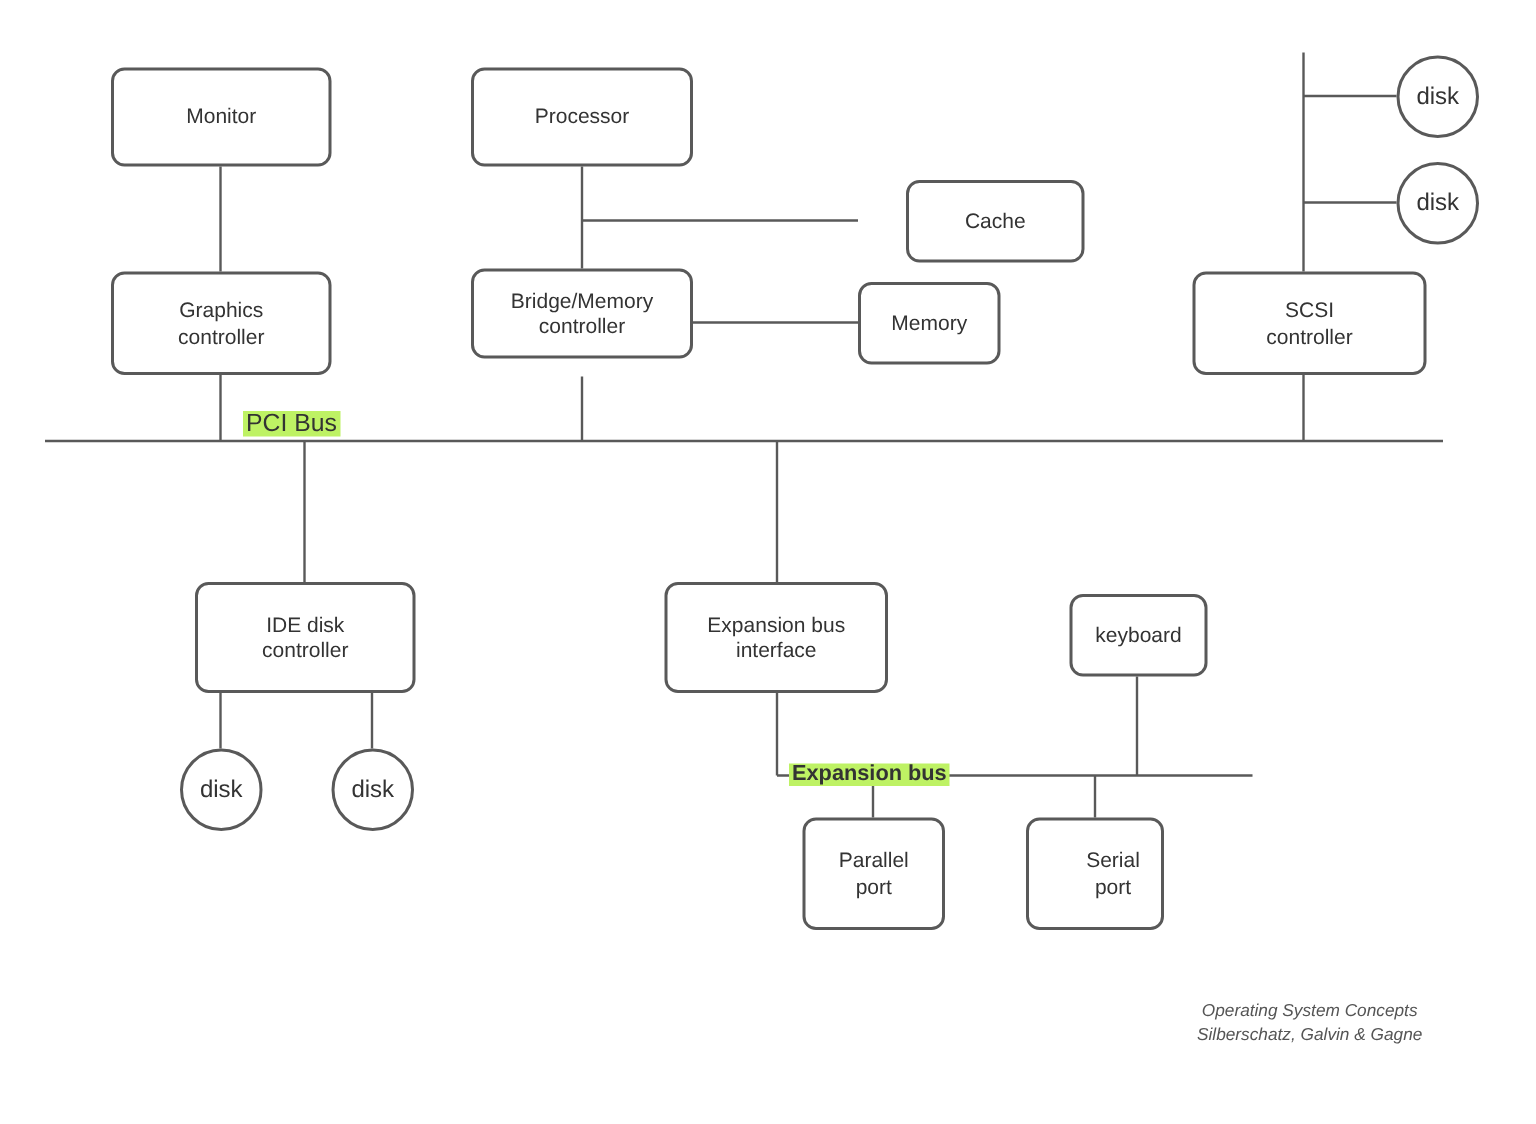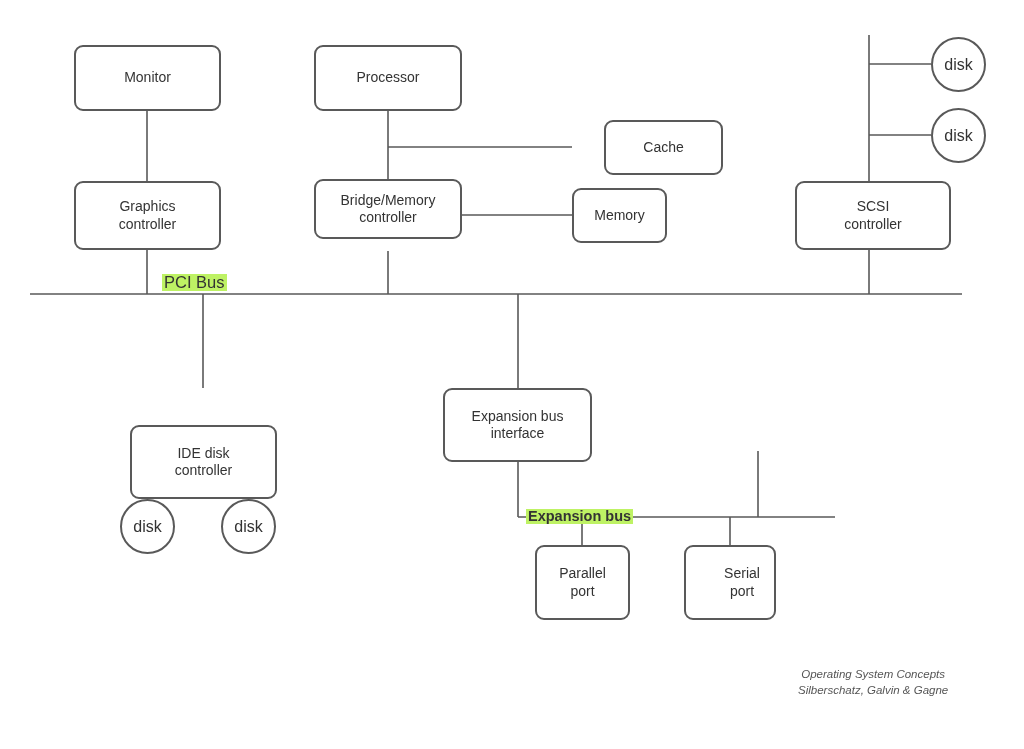--- a/index.html
+++ b/index.html
@@ -100,26 +100,27 @@
 controller</div>
     <div class="node" style="left: 314px; top: 45px; width: 148px; height: 66px;">Processor</div>
     <div class="node" style="left: 572px; top: 120px; width: 119px; height: 55px; margin-left: 32px;">Cache</div>
     <div class="node" style="left: 314px; top: 179px; width: 148px; height: 60px;">Bridge/Memory
 controller</div>
     <div class="node" style="left: 572px; top: 188px; width: 95px; height: 55px; text-align: center;">Memory</div>
     <div class="node" style="left: 795px; top: 181px; width: 156px; height: 69px;">SCSI
 controller</div>
     <div class="node circle" style="left: 931px; top: 37px; width: 55px; height: 55px;">disk</div>
     <div class="node circle" style="left: 931px; top: 108px; width: 55px; height: 55px;">disk</div>
-    <div class="node" style="left: 130px; top: 388px; width: 147px; height: 74px; margin-top: 37px;">IDE disk
+    <div class="node" style="left: 130px; top: 388px; width: 147px; height: 74px;">IDE disk
 controller</div>
     <div class="node circle" style="left: 120px; top: 499px; width: 55px; height: 55px;">disk</div>
     <div class="node circle" style="left: 221px; top: 499px; width: 55px; height: 55px;">disk</div>
     <div class="node" style="left: 443px; top: 388px; width: 149px; height: 74px;">Expansion bus
 interface</div>
+    <div class="node" style="left: 713px; top: 396px; width: 92px; height: 55px;">keyboard</div>
     <div class="node" style="left: 535px; top: 545px; width: 95px; height: 75px;">Parallel
 port</div>
     <div class="node" style="left: 684px; top: 545px; width: 92px; height: 75px; padding-left: 24px;">Serial
 port</div>
     <div class="bus-label" style="left: 162px; top: 274px;">PCI Bus</div>
     <div class="bus-label bold" style="left: 526px; top: 509px;">Expansion bus</div>
     <div class="credit" style="left: 798px; top: 666px;">
       <div>Operating System Concepts</div>
       <div>Silberschatz, Galvin &amp; Gagne</div>
     </div>

